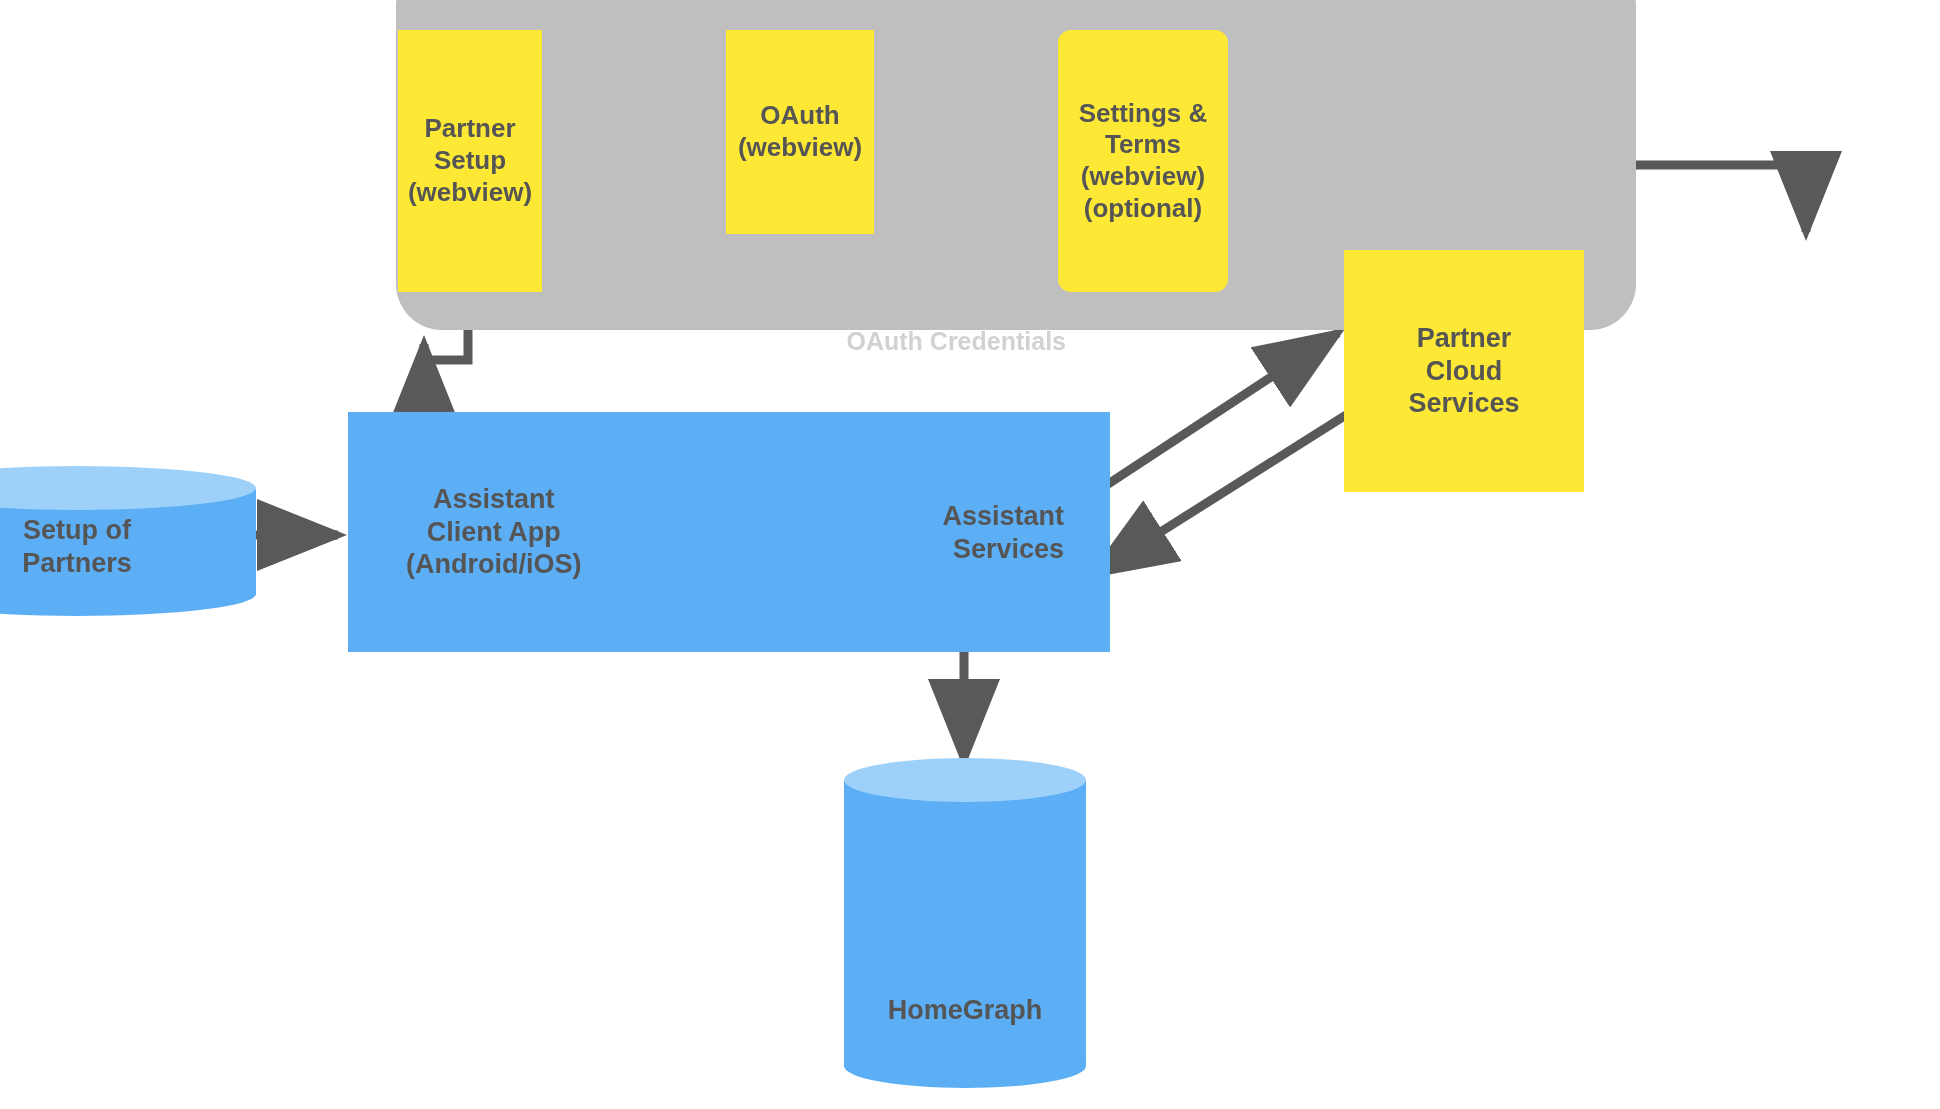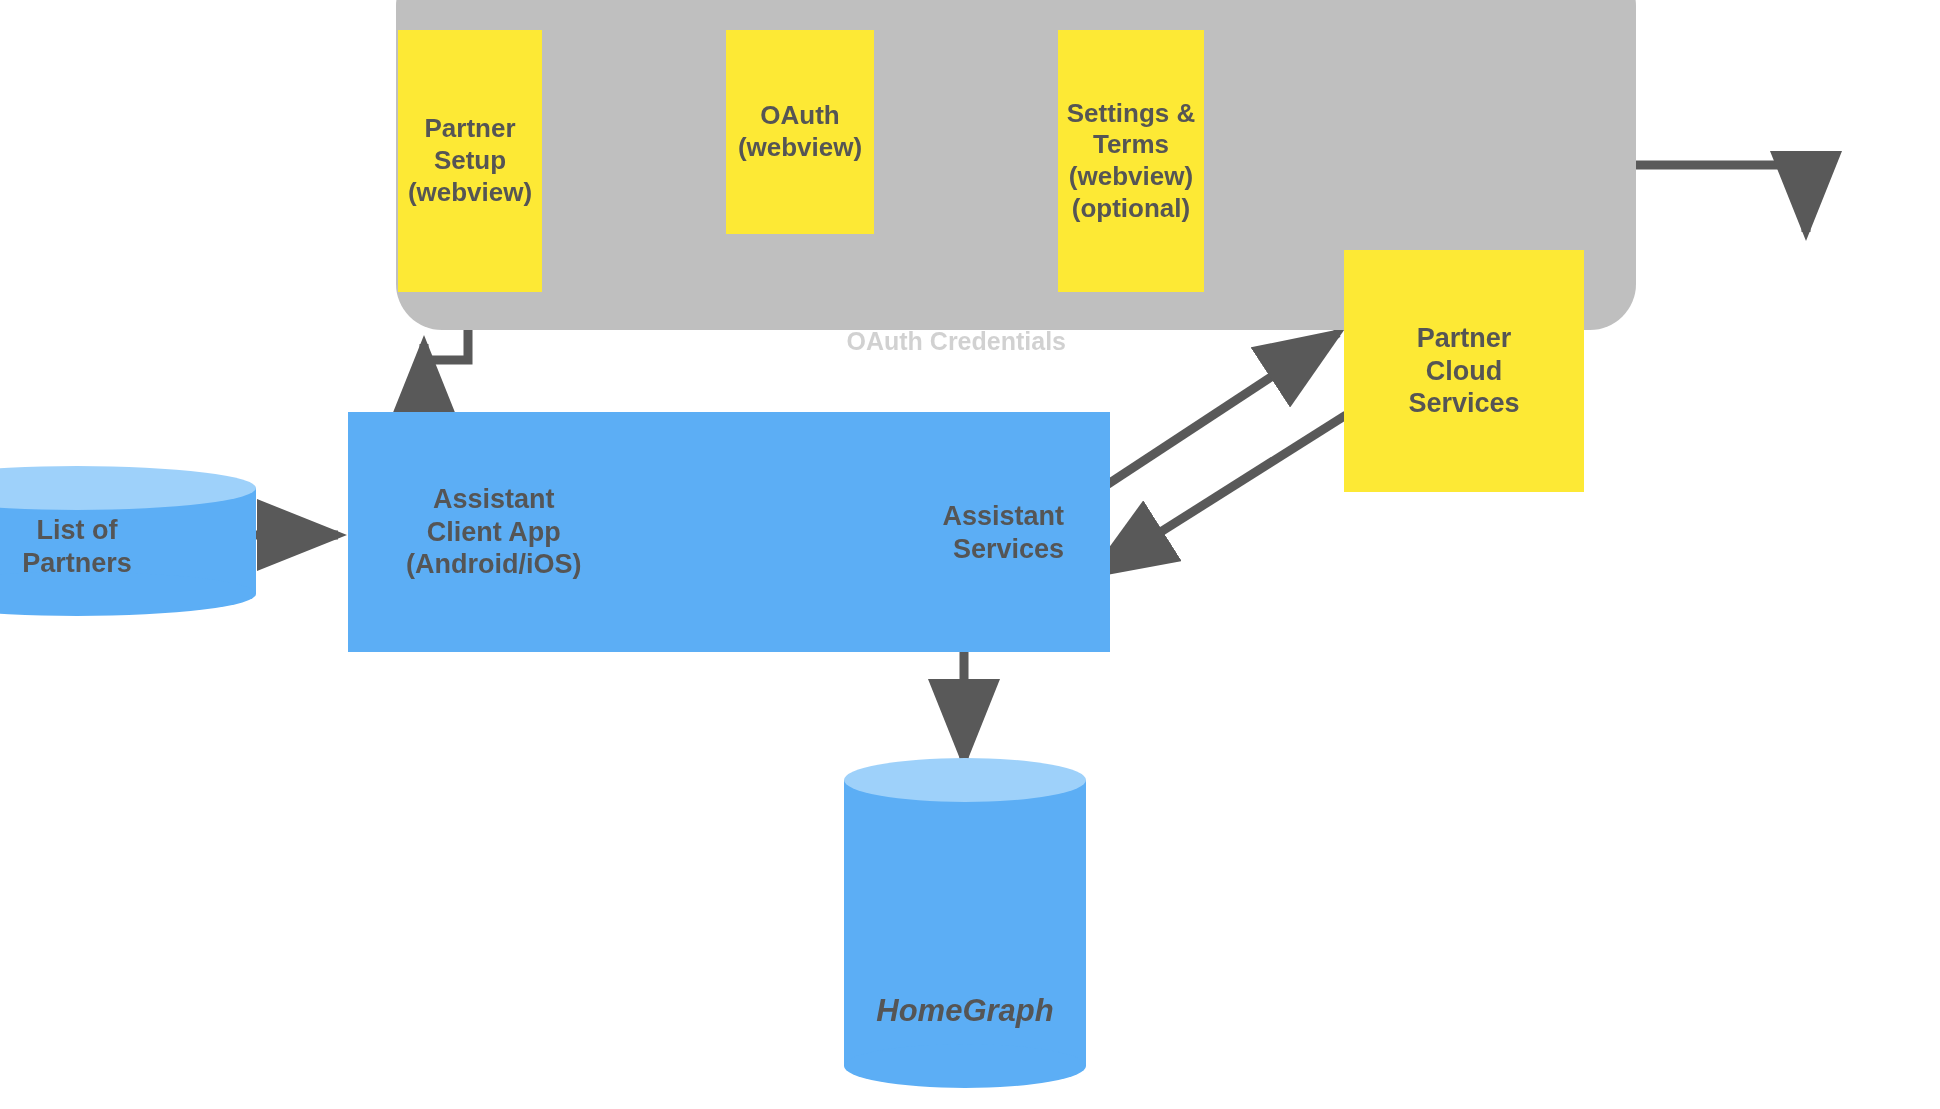--- a/index.html
+++ b/index.html
@@ -70,21 +70,21 @@
     <span style="white-space:pre-line;">Partner
 Setup
 (webview)</span>
   </div>
 
   <div class="node yellow" style="left:710px;top:30px;width:148px;height:204px;font-size:26px;">
     <span style="white-space:pre-line;">OAuth
 (webview)</span>
   </div>
 
-  <div class="node yellow" style="left:1042px;top:30px;width:146px;height:262px;font-size:26px;">
+  <div class="node yellow" style="left:1042px;top:30px;width:170px;height:262px;font-size:26px;border-radius:13px;">
     <span style="white-space:pre-line;">Settings &amp;
 Terms
 (webview)
 (optional)</span>
   </div>
 
   <div class="node yellow" style="left:1328px;top:250px;width:240px;height:242px;font-size:27px;">
     <span style="white-space:pre-line;">Partner
 Cloud
 Services</span>
@@ -100,30 +100,30 @@
   <div class="lbl" style="left:848px;top:500px;width:200px;font-size:27px;">
     <span style="white-space:pre-line;">Assistant
 Services</span>
   </div>
 
   <div class="cyl" style="left:-118px;top:466px;width:358px;height:150px;">
     <div class="body"></div>
     <div class="top"></div>
     <div class="bot"></div>
     <div class="cap-label" style="font-size:27px;top:76px;">
-      <span style="white-space:pre-line;">List of
+      <span style="white-space:pre-line;">Setup of
 Partners</span>
     </div>
   </div>
 
   <div class="cyl" style="left:828px;top:758px;width:242px;height:330px;">
     <div class="body"></div>
     <div class="top"></div>
     <div class="bot"></div>
-    <div class="cap-label" style="font-size:31px;top:250px;font-style:italic;">
+    <div class="cap-label" style="font-size:27px;top:250px;">
       <span>HomeGraph</span>
     </div>
   </div>
 
   <div class="lbl lbl-faint" style="left:750px;top:326px;width:300px;font-size:25px;opacity:.30;">
     <span>OAuth Credentials</span>
   </div>
 
 </div>
 

